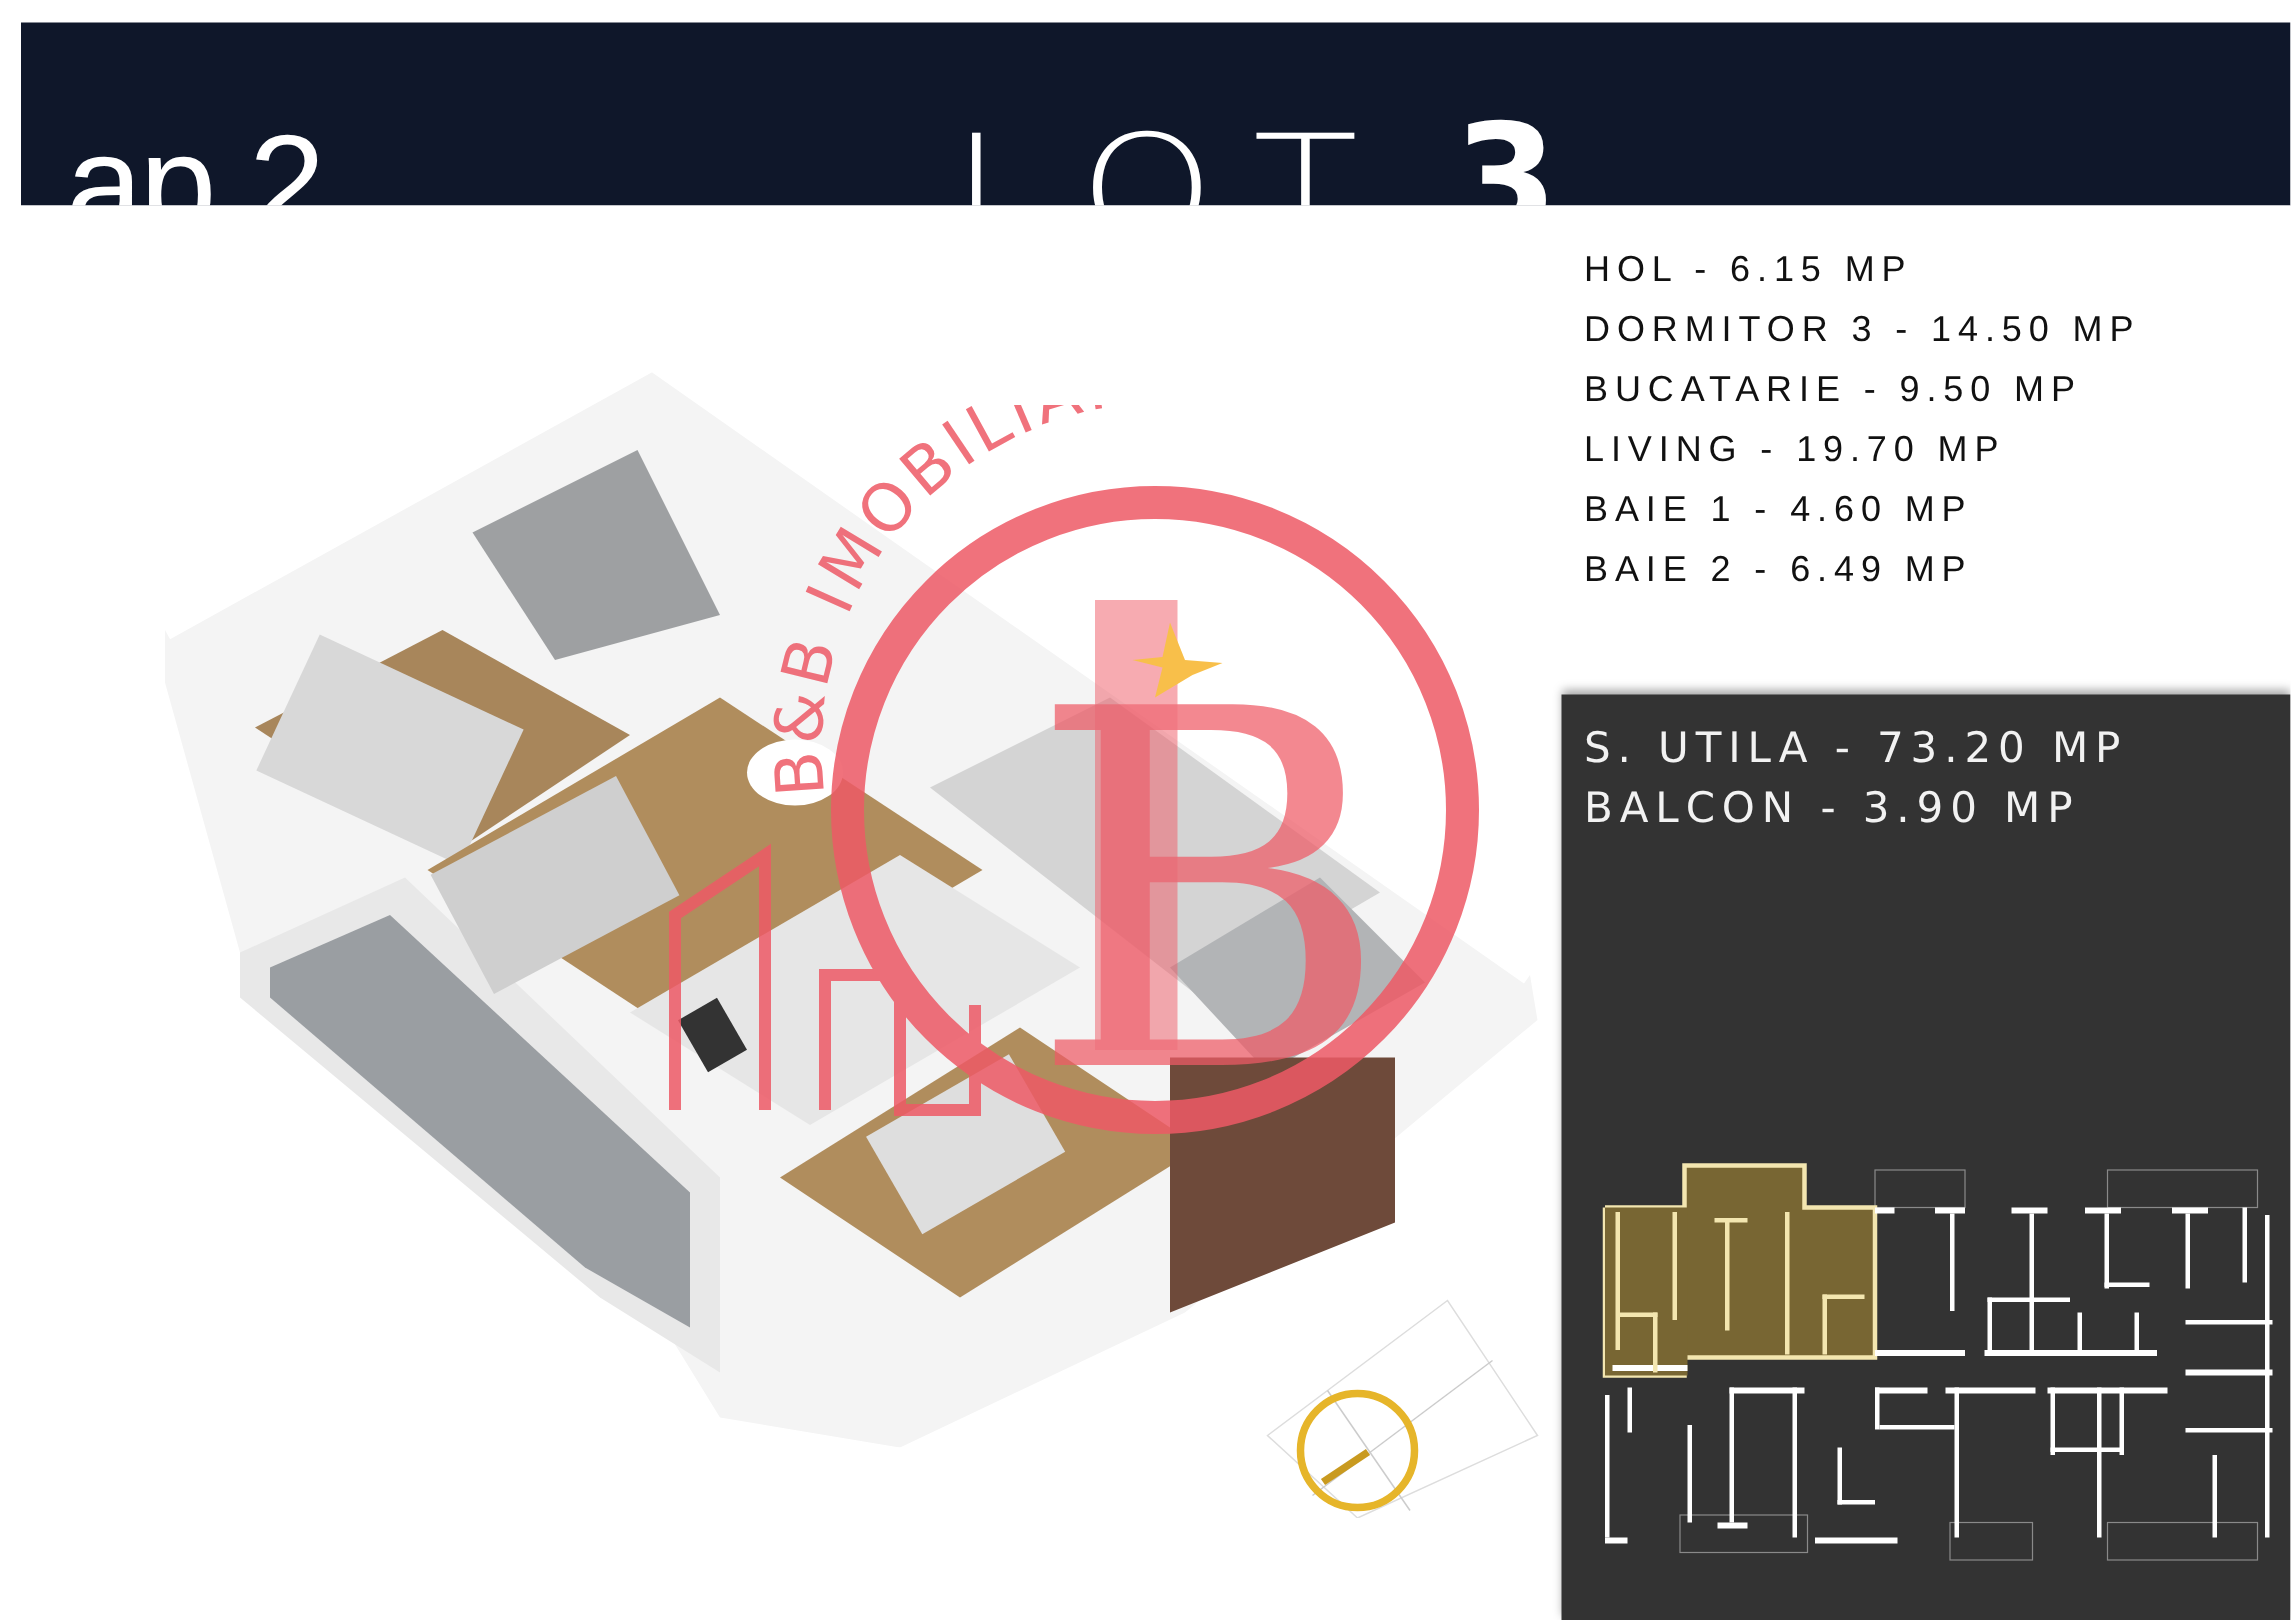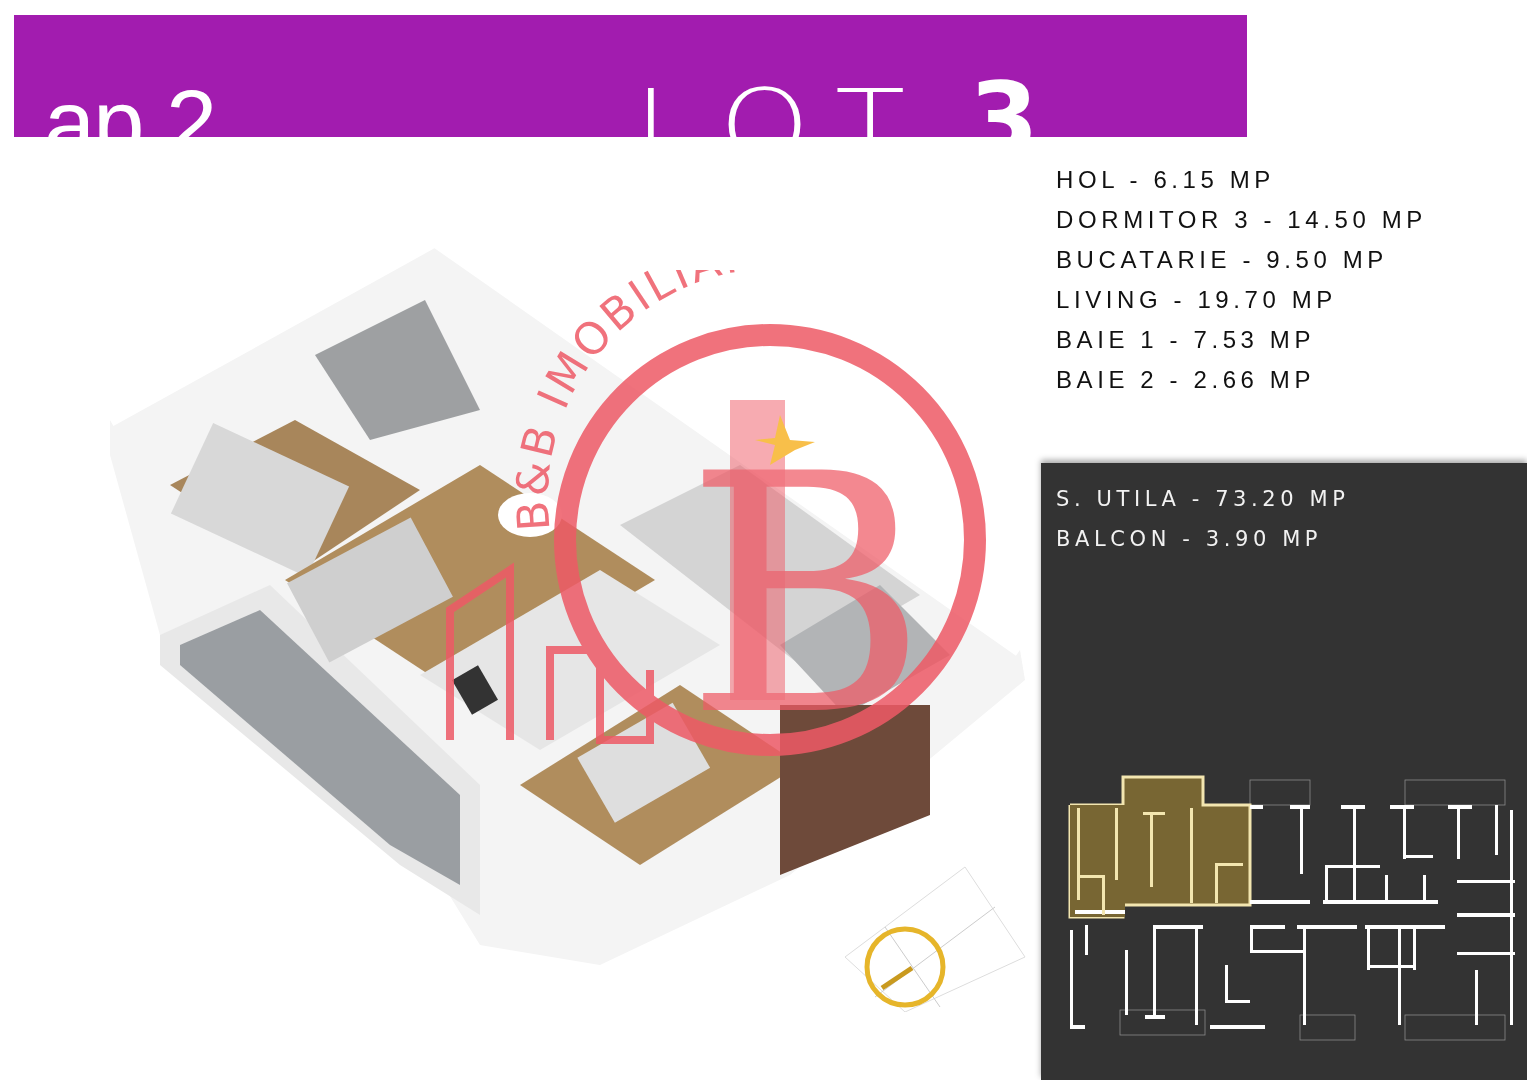--- a/index.html
+++ b/index.html
@@ -1,21 +1,21 @@
 <!DOCTYPE html>
 <html><head>
 <meta charset="utf-8">
 <style>
   * { box-sizing: border-box; margin: 0; padding: 0; }
   html, body { width: 1527px; height: 1080px; background: #ffffff; overflow: hidden; }
   body { position: relative; font-family: "Liberation Sans", sans-serif; }
 
   .header-bar {
-    position: absolute; left: 14px; top: 15px; width: 1233px; height: 122px;
-    background: #a21caf; overflow: hidden;
+    position: absolute; left: 14px; top: 15px; width: 1513px; height: 122px;
+    background: #0f172a; overflow: hidden;
   }
   .apt-label {
     position: absolute; left: 30px; top: 62px;
     font-family: "Liberation Sans", sans-serif; font-size: 92px; line-height: 92px;
     color: #ffffff; letter-spacing: -2px;
   }
   .lot-label {
     position: absolute; left: 620px; top: 62px;
     font-family: "DejaVu Sans", sans-serif; font-size: 100px; line-height: 100px;
     color: #ffffff; letter-spacing: 22px; font-weight: 300;
@@ -40,21 +40,21 @@
     font-family: Liberation Sans, sans-serif; font-size: 24px; line-height: 40px;
     color: #111111; letter-spacing: 4.6px; white-space: nowrap;
   }
 
   .info-panel {
     position: absolute; left: 1041px; top: 463px; width: 486px; height: 617px;
     background: #333333; box-shadow: 0 -3px 6px rgba(0,0,0,0.35);
   }
   .summary { position: absolute; left: 15px; top: 16px; }
   .summary-row {
-    font-family: "DejaVu Sans", sans-serif; font-size: 21px; line-height: 40px;
+    font-family: "DejaVu Sans", sans-serif; font-size: 28px; line-height: 40px;
     color: #f2f2f2; letter-spacing: 4.6px; white-space: nowrap;
   }
   .keyplan { position: absolute; left: 14px; top: 297px; width: 460px; height: 300px; }
 
   .iso-plan { position: absolute; left: 100px; top: 225px; width: 930px; height: 740px; }
   .watermark { position: absolute; left: 430px; top: 270px; width: 600px; height: 500px; }
   .compass { position: absolute; left: 830px; top: 862px; width: 200px; height: 150px; }
 </style>
 </head>
 <body>
@@ -64,22 +64,22 @@
   <div class="lot-label">LOT</div>
   <div class="lot-number">3</div>
 </div>
 <div class="header-bottom-mask"></div>
 
 <div class="rooms-list">
   <div class="room-row">HOL - 6.15 MP</div>
   <div class="room-row">DORMITOR 3 - 14.50 MP</div>
   <div class="room-row">BUCATARIE - 9.50 MP</div>
   <div class="room-row">LIVING - 19.70 MP</div>
-  <div class="room-row">BAIE 1 - 7.53 MP</div>
-  <div class="room-row">BAIE 2 - 2.66 MP</div>
+  <div class="room-row">BAIE 1 - 4.60 MP</div>
+  <div class="room-row">BAIE 2 - 6.49 MP</div>
 </div>
 
 <div class="info-panel">
   <div class="summary">
     <div class="summary-row">S. UTILA - 73.20 MP</div>
     <div class="summary-row">BALCON - 3.90 MP</div>
   </div>
 
   <svg class="keyplan" viewBox="0 0 460 300">
     <g fill="none" stroke="#8a8a8a" stroke-width="0.8">

